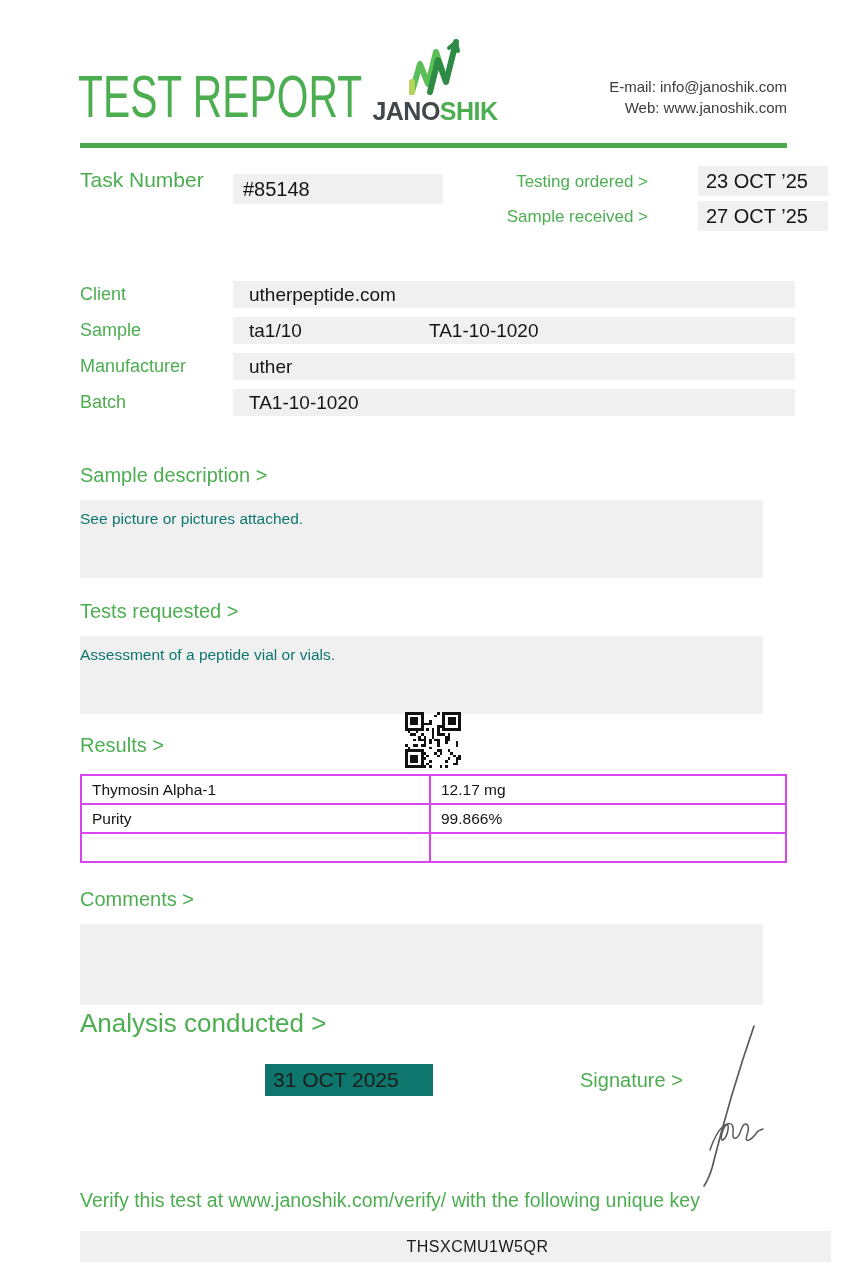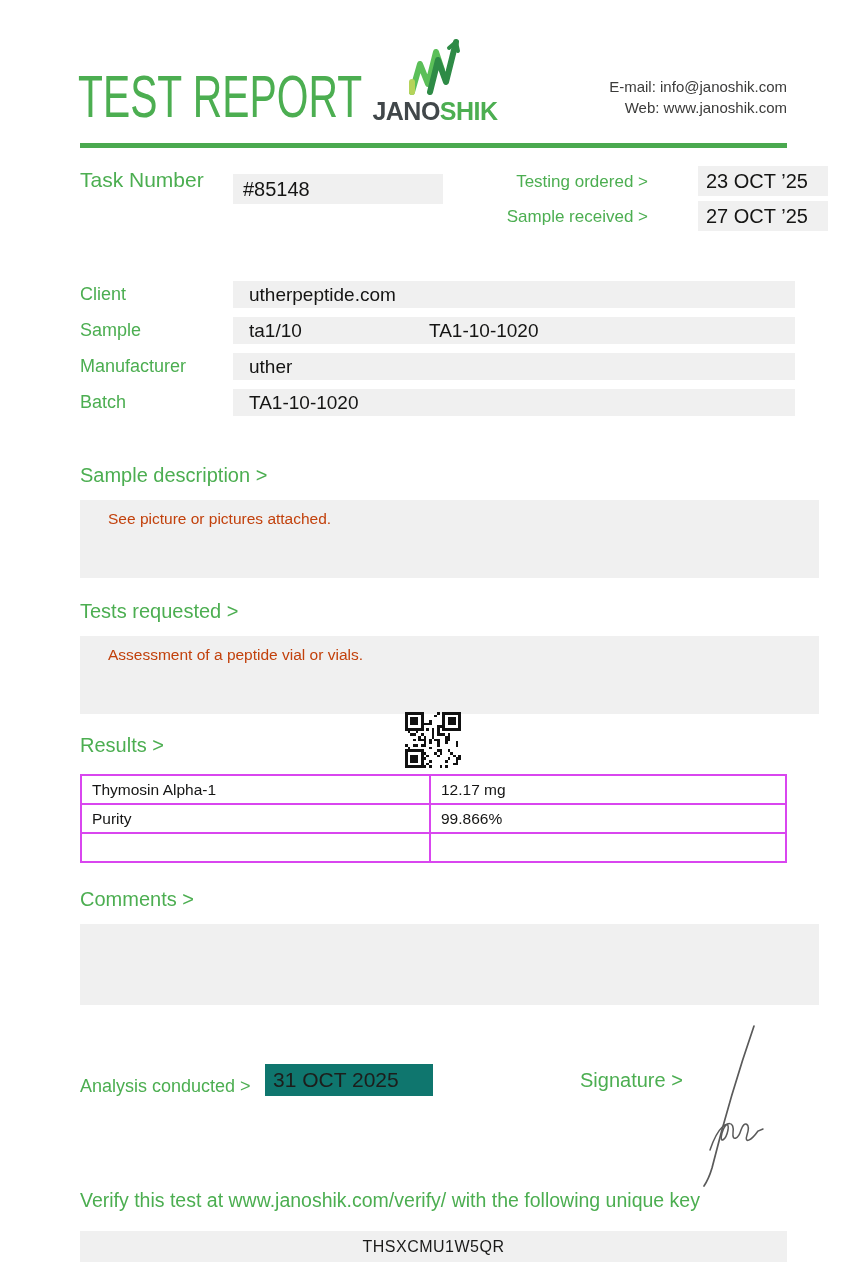--- a/index.html
+++ b/index.html
@@ -15,48 +15,48 @@
   }
   .logo{position:absolute;left:365px;top:38px;width:140px;text-align:center;}
   .logo-icon{display:block;margin:0 auto;}
   .logo-word{font-size:25px;font-weight:700;letter-spacing:-.5px;margin-top:1px;}
   .logo-word .dark{color:#41474a;}
   .logo-word .green{color:#4cae51;}
   .contact{position:absolute;right:80px;top:76px;text-align:right;font-size:15px;line-height:21px;color:#3b3b3a;}
   .divider{position:absolute;left:80px;top:143px;width:707px;height:5px;background:#4aa94f;}
   
   .green-label{position:absolute;color:#4cae51;white-space:nowrap;}
-  .gray-box{position:absolute;background:#f0f0f0;}
+  .gray-box{position:absolute;background:#f0f0f0;padding-left:44px;}
   .val-text{font-size:20px;color:#151514;}
   
   .task-label{left:80px;top:168px;font-size:21px;}
   .task-box{left:233px;top:166px;width:200px;height:30px;line-height:30px;padding-left:10px;font-size:20px;margin-top:8px;}
   .ordered-label{left:470px;top:172px;width:178px;text-align:right;font-size:17px;}
   .received-label{left:470px;top:207px;width:178px;text-align:right;font-size:17px;}
   .date-box{width:122px;height:30px;line-height:30px;padding-left:8px;font-size:20px;margin-left:43px;}
   .ordered-box{left:655px;top:166px;}
   .received-box{left:655px;top:201px;}
   
   .detail-label{left:80px;font-size:18px;}
   .detail-box{left:233px;width:546px;height:27px;line-height:27px;padding-left:16px;font-size:19px;color:#151514;}
   .detail-box .v1{display:inline-block;min-width:180px;}
   
   .section-label{left:80px;font-size:20px;}
-  .text-box{left:80px;width:683px;padding:9px 28px;font-size:15.5px;color:#c2410c;line-height:20px;}
+  .text-box{left:80px;width:683px;padding:9px 0;font-size:15.5px;color:#0f766e;line-height:20px;}
   
   .qr{position:absolute;left:405px;top:712px;width:56px;height:56px;}
   .results-table{
     position:absolute;left:80px;top:774px;width:707px;border-collapse:collapse;
   }
   .results-table td{
     border:2px solid #d946ef;height:27px;padding:0 0 0 10px;font-size:15.5px;color:#151514;
   }
   .results-table td.c1{width:49.5%;}
   
-  .analysis-label{left:80px;top:1076px;font-size:18px;}
+  .analysis-label{left:80px;top:1008px;font-size:26px;}
   .analysis-box{left:265px;top:1064px;width:160px;height:32px;line-height:32px;padding-left:8px;font-size:21px;background:#0f766e;}
   .signature-label{left:580px;top:1069px;font-size:20px;}
   .signature-art{position:absolute;left:688px;top:1020px;}
   .verify-text{left:80px;top:1189px;font-size:19.5px;white-space:nowrap;}
   .key-box{left:80px;top:1231px;width:707px;height:31px;line-height:31px;text-align:center;font-size:16px;letter-spacing:.5px;color:#1a1a19;}
 </style>
 </head>
 <body>
 
 <div class="page">

